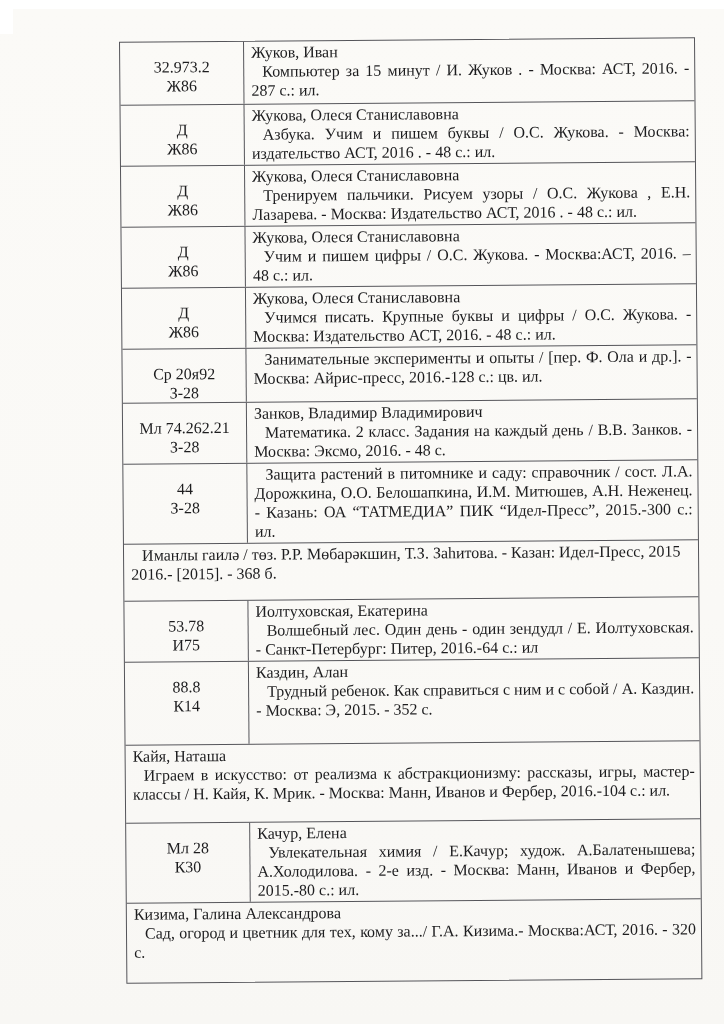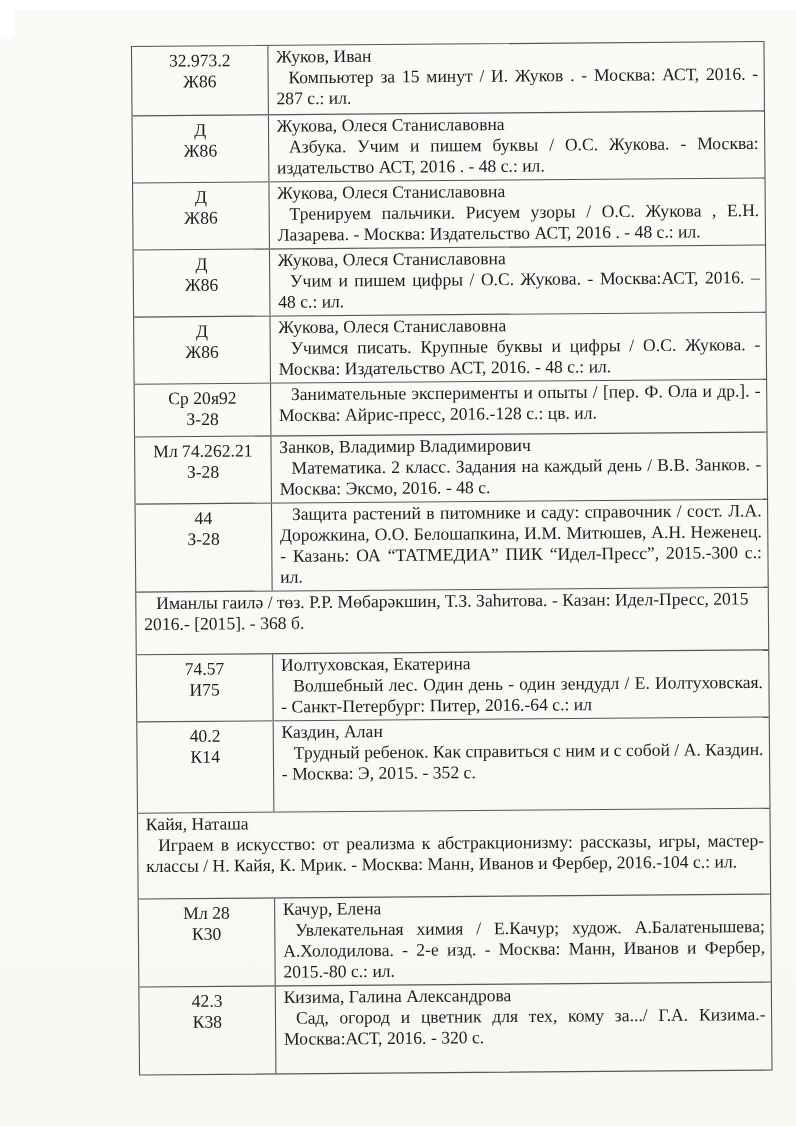--- a/index.html
+++ b/index.html
@@ -26,21 +26,21 @@
     background:transparent;
     color:#1d1d1f;
     font-size:16px;line-height:19px;
   }
   .row{display:flex;align-items:stretch;}
   .row + .row{border-top:1px solid #55555a;}
   .cell-code{
     width:123px;flex:0 0 123px;
     border-right:1px solid #55555a;
     text-align:center;
-    padding-top:4px;
+    padding-top:15px;
   }
   .cell-entry{
     flex:1;min-width:0;
     padding:1px 5px 2px 7px;
   }
   .entry-author:empty{display:none;}
   .entry-body{
     text-align:justify;
     text-indent:11px;
     white-space:pre-line;
@@ -161,32 +161,32 @@
     <div class="row h9">
       <div class="cell-entry">
 
         <div class="entry-body">Иманлы гаилә / төз. Р.Р. Мөбарәкшин, Т.З. Заһитова. - Казан: Идел-Пресс, 2015
 2016.- [2015]. - 368 б.</div>
       </div>
     </div>
 
     <div class="row h10">
       <div class="cell-code">
-        <div>74.57</div>
+        <div>53.78</div>
         <div>И75</div>
       </div>
       <div class="cell-entry">
         <div class="entry-author">Иолтуховская, Екатерина</div>
         <div class="entry-body">Волшебный лес. Один день - один зендудл / Е. Иолтуховская. - Санкт-Петербург: Питер, 2016.-64 с.: ил</div>
       </div>
     </div>
 
     <div class="row h11">
       <div class="cell-code">
-        <div>40.2</div>
+        <div>88.8</div>
         <div>К14</div>
       </div>
       <div class="cell-entry">
         <div class="entry-author">Каздин, Алан</div>
         <div class="entry-body">Трудный ребенок. Как справиться с ним и с собой / А. Каздин. - Москва: Э, 2015. - 352 с.</div>
       </div>
     </div>
 
     <div class="row h12">
       <div class="cell-entry">
@@ -200,24 +200,20 @@
         <div>Мл 28</div>
         <div>К30</div>
       </div>
       <div class="cell-entry">
         <div class="entry-author">Качур, Елена</div>
         <div class="entry-body">Увлекательная химия / Е.Качур; худож. А.Балатенышева; А.Холодилова. - 2-е изд. - Москва: Манн, Иванов и Фербер, 2015.-80 с.: ил.</div>
       </div>
     </div>
 
     <div class="row h14">
-      <div class="cell-code">
-        <div>42.3</div>
-        <div>К38</div>
-      </div>
       <div class="cell-entry">
         <div class="entry-author">Кизима, Галина Александрова</div>
         <div class="entry-body">Сад, огород и цветник для тех, кому за.../ Г.А. Кизима.- Москва:АСТ, 2016. - 320 с.</div>
       </div>
     </div>
 
   </div>
 </div>
 
 </body></html>

